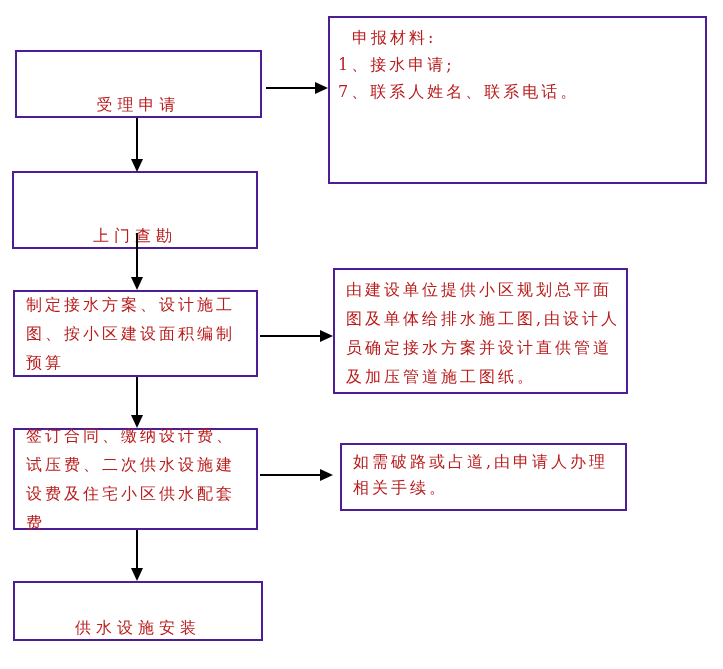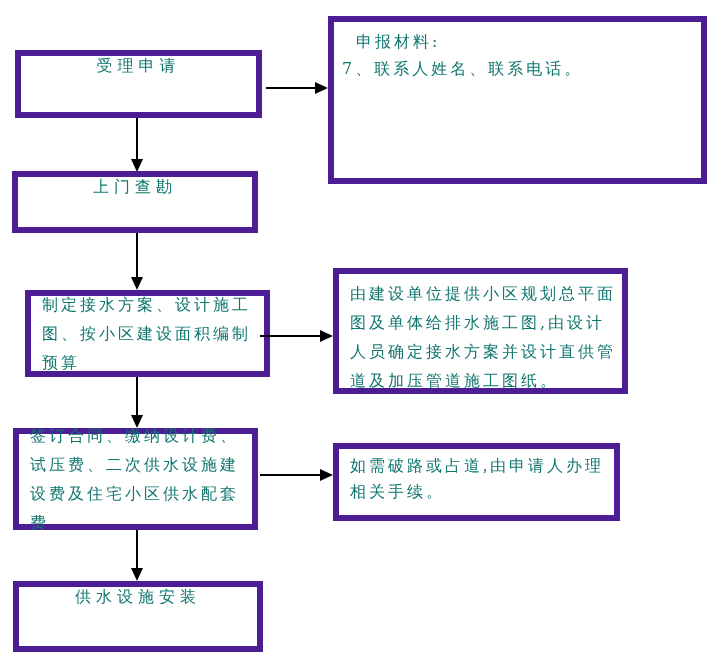--- a/index.html
+++ b/index.html
@@ -10,29 +10,29 @@
     color: #000000;
   }
   .canvas {
     position: relative;
     width: 723px; height: 669px;
     background: #ffffff;
     overflow: hidden;
   }
   .box {
     position: absolute;
-    border: 6px solid #4c1d95;
+    border: 2px solid #4c1d95;
     background: #ffffff;
     font-size: 16px;
     letter-spacing: 3px;
-    color: #0f766e;
+    color: #b91c1c;
   }
   .step-center {
     display: flex;
-    align-items: flex-start;
+    align-items: flex-end;
     justify-content: center;
     text-align: center;
     letter-spacing: 5px;
   }
   .step-left {
     display: flex;
     align-items: center;
     line-height: 29px;
     padding: 0 4px 0 11px;
     text-align: left;
@@ -72,46 +72,47 @@
 </style>
 </head>
 <body>
 
 <div class="canvas">
 
   <div class="box step-center" id="step1" style="left:15px; top:50px; width:247px; height:68px;">
     <span>受理申请</span>
   </div>
 
-  <div class="box step-center" id="step2" style="left:12px; top:171px; width:246px; height:62px;">
+  <div class="box step-center" id="step2" style="left:12px; top:171px; width:246px; height:78px;">
     <span>上门查勘</span>
   </div>
 
-  <div class="box step-left" id="step3" style="left:13px; top:290px; width:245px; height:87px;margin-left:12px;">
+  <div class="box step-left" id="step3" style="left:13px; top:290px; width:245px; height:87px;">
     <span>制定接水方案、设计施工图、按小区建设面积编制预算</span>
   </div>
 
   <div class="box step-left" id="step4" style="left:13px; top:428px; width:245px; height:102px;">
     <span>签订合同、缴纳设计费、试压费、二次供水设施建设费及住宅小区供水配套费</span>
   </div>
 
-  <div class="box step-center" id="step5" style="left:13px; top:581px; width:250px; height:71px;">
+  <div class="box step-center" id="step5" style="left:13px; top:581px; width:250px; height:60px;">
     <span>供水设施安装</span>
   </div>
 
   <div class="box note" id="note1" style="left:328px; top:16px; width:379px; height:168px;">
     <div class="note-title">申报材料:</div>
+    <div class="note-item">1、接水申请;</div>
     <div class="note-item">7、联系人姓名、联系电话。</div>
   </div>
 
   <div class="box note" id="note2" style="left:333px; top:268px; width:295px; height:126px;">
     <span>由建设单位提供小区规划总平面图及单体给排水施工图,由设计人员确定接水方案并设计直供管道及加压管道施工图纸。</span>
   </div>
 
-  <div class="box note" id="note3" style="left:333px; top:443px; width:287px; height:78px;font-family:Liberation Serif, serif;">
+  <div class="box note" id="note3" style="left:340px; top:443px; width:287px; height:68px;">
     <span>如需破路或占道,由申请人办理相关手续。</span>
   </div>
 
   <div class="varrow" style="left:130px; top:118px; height:54px;">
     <div class="shaft"></div>
     <div class="head"></div>
   </div>
 
   <div class="varrow" style="left:130px; top:233px; height:57px;">
     <div class="shaft"></div>

